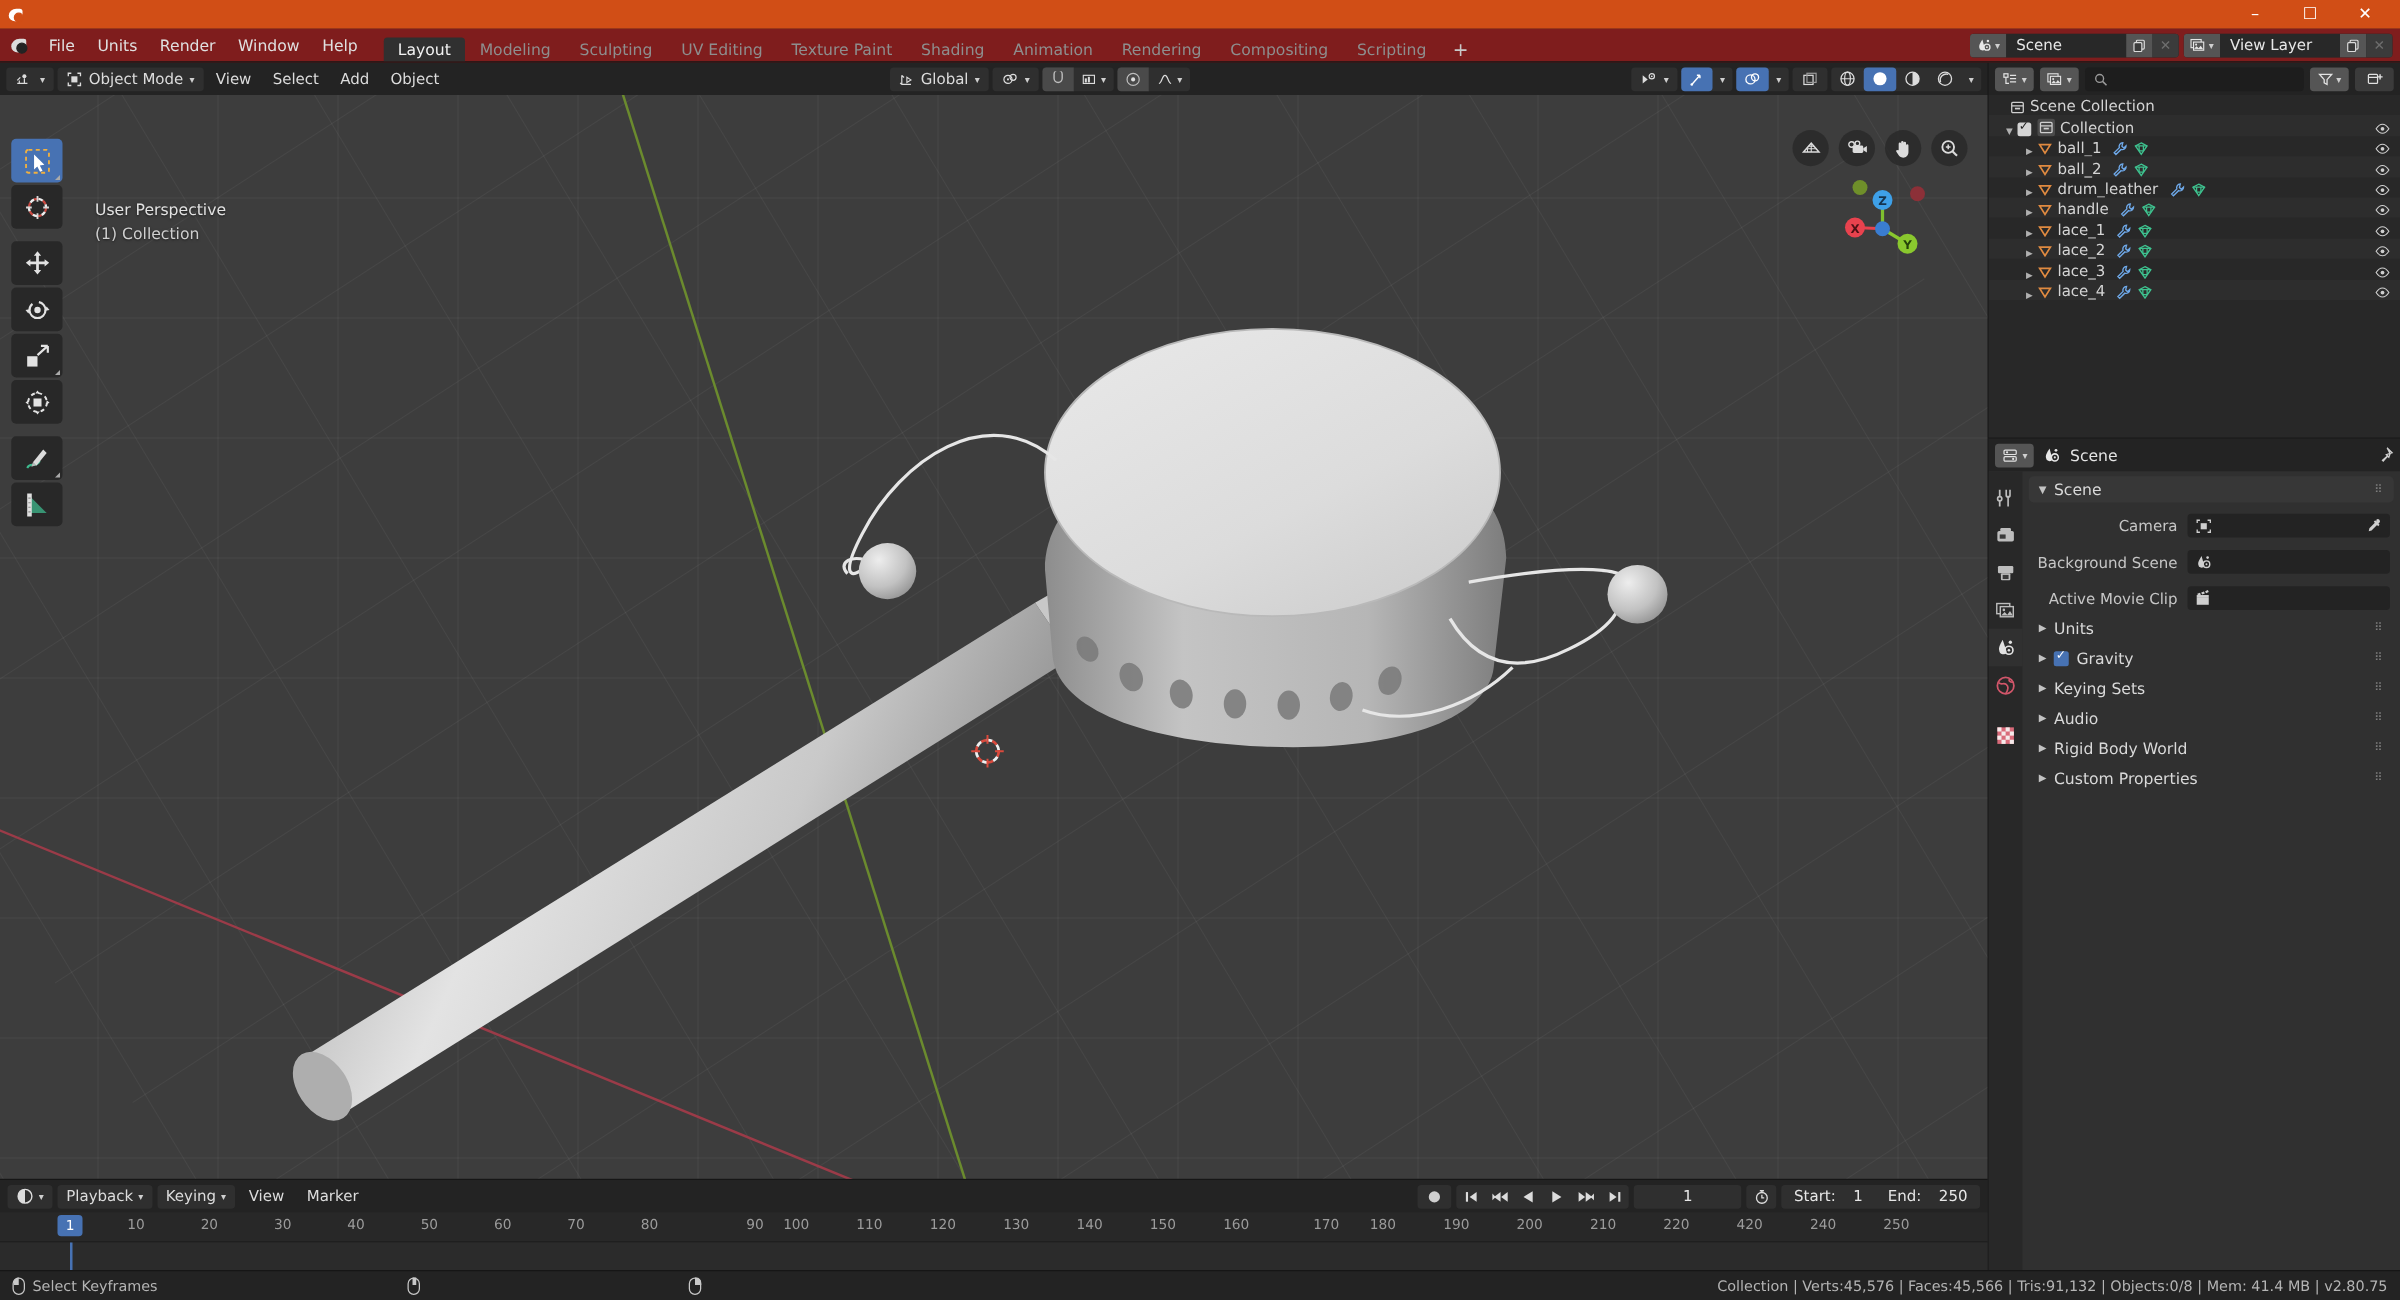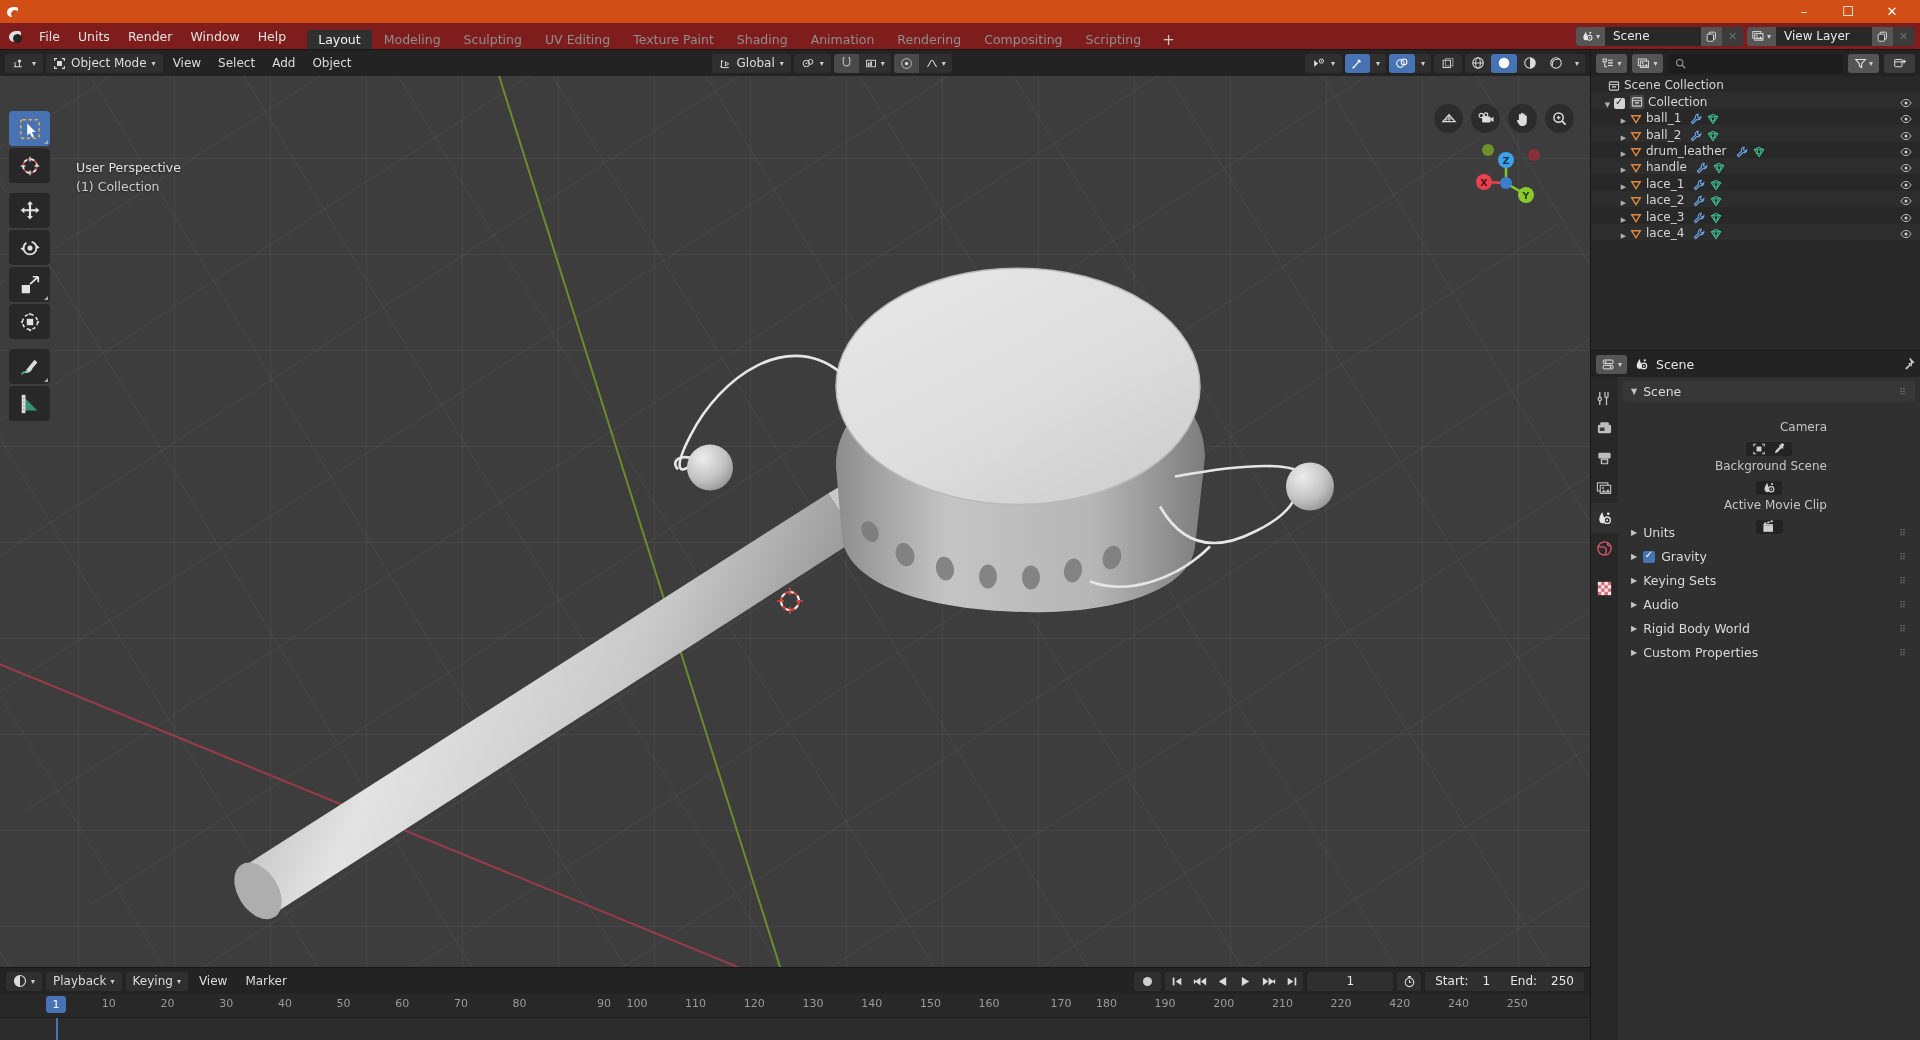--- a/index.html
+++ b/index.html
@@ -249,21 +249,21 @@
   .pr-tab.active { background: #303030; }
   .pr-tab.sp { margin-top: 10px; }
   .pr-content { flex: 1; padding: 0; overflow: hidden; }
   .panel-hdr {
     height: 21px; display: flex; align-items: center; gap: 6px; padding: 0 8px;
     font-size: 12.5px; color: #d9d9d9; background: #373737; border-radius: 4px;
     margin: 4px 5px 0 5px; position: relative;
   }
   .panel-hdr .tri { font-size: 8px; color: #c3c3c3; }
   .panel-hdr .grip { margin-left: auto; color: #7c7c7c; font-size: 9px; letter-spacing: 1px; }
-  .prop-row { display: flex; align-items: center; height: 21px; margin: 18px 8px 0 8px; gap: 8px; flex-direction: column; }
+  .prop-row { display: flex; align-items: center; height: 21px; margin: 8px 8px 0 8px; gap: 8px; }
   .prop-lbl { width: 116px; text-align: right; font-size: 12px; color: #c6c6c6; }
   .prop-field {
     flex: 1; height: 19px; background: #232323; border-radius: 3px; display: flex;
     align-items: center; padding: 0 6px; gap: 6px; position: relative;
   }
   .prop-field .fi-r { margin-left: auto; }
   .sub-hdr {
     height: 21px; display: flex; align-items: center; gap: 6px; padding: 0 8px;
     font-size: 12.5px; color: #d9d9d9; margin: 3px 5px 0 5px;
   }
@@ -1287,13 +1287,28 @@
               <span class="tri">▶</span>
               <span>Custom Properties</span>
               <span class="grip">⠿</span>
             </div>
           </div>
         </div>
       </div>
     </div>
   </div>
 
+  <div class="statusbar">
+    <div class="sb-item">
+      <span class="mouse left"></span>
+      <span>Select Keyframes</span>
+    </div>
+    <div class="sb-item" style="margin-left:200px;">
+      <span class="mouse mid"></span>
+    </div>
+    <div class="sb-item" style="margin-left:215px;">
+      <span class="mouse right"></span>
+    </div>
+    <div class="sb-right">
+      <span>Collection | Verts:45,576 | Faces:45,566 | Tris:91,132 | Objects:0/8 | Mem: 41.4 MB | v2.80.75</span>
+    </div>
+  </div>
 </div>
 
 </body></html>

